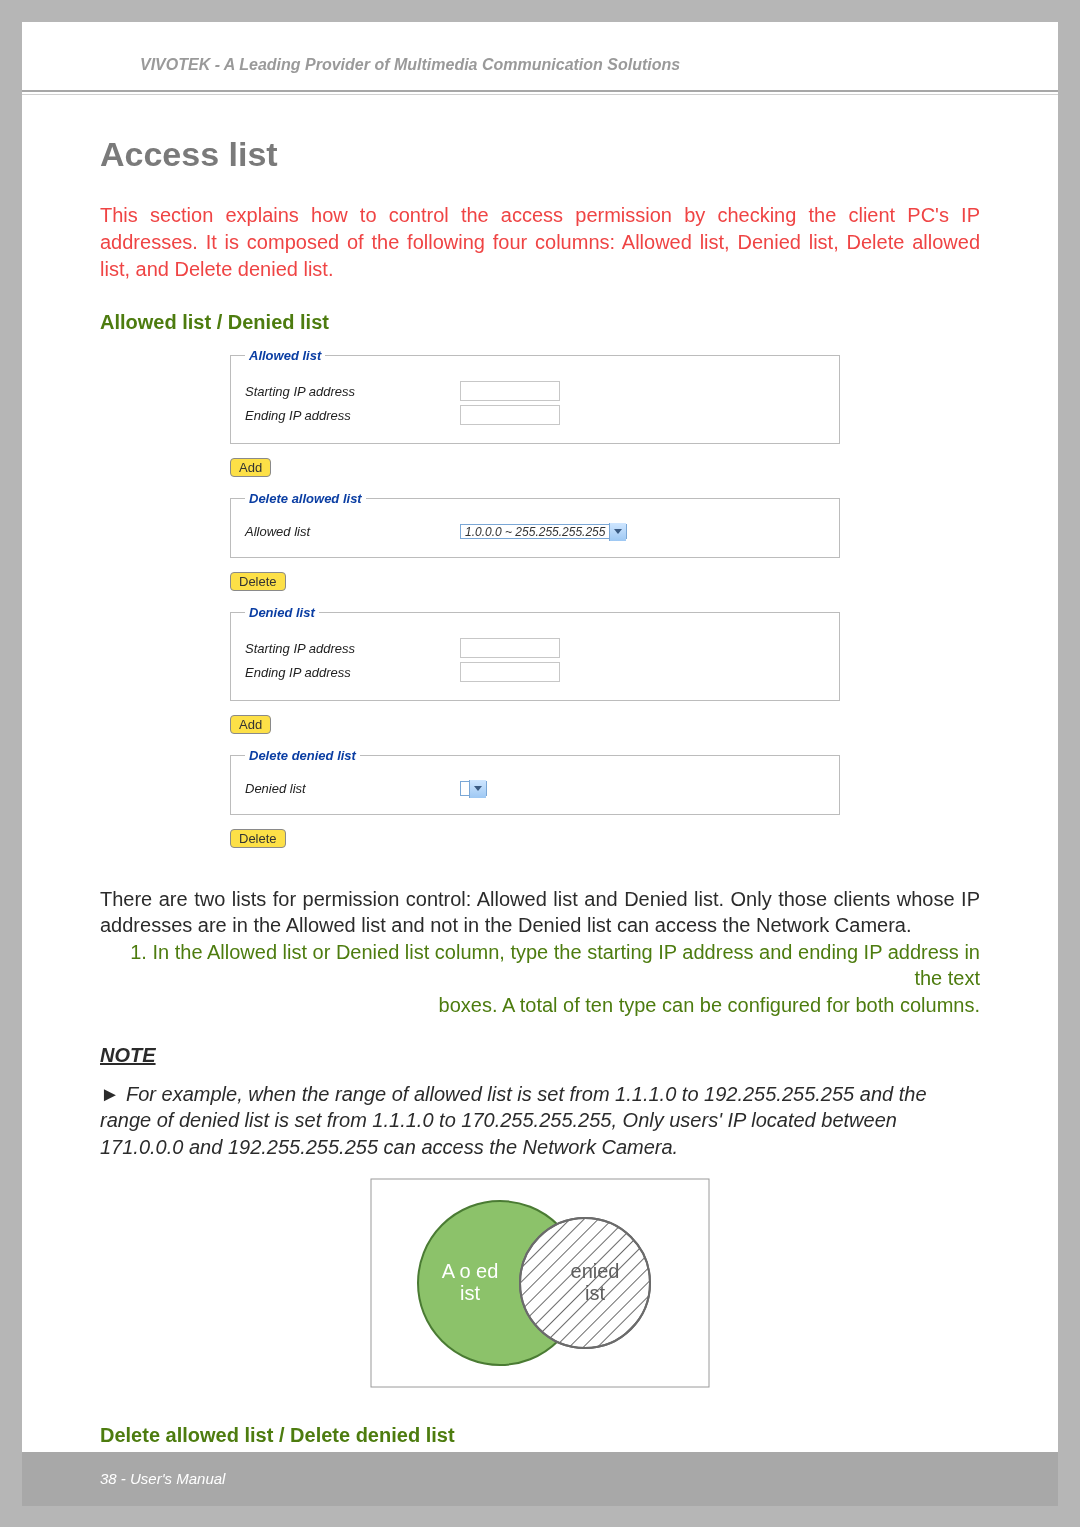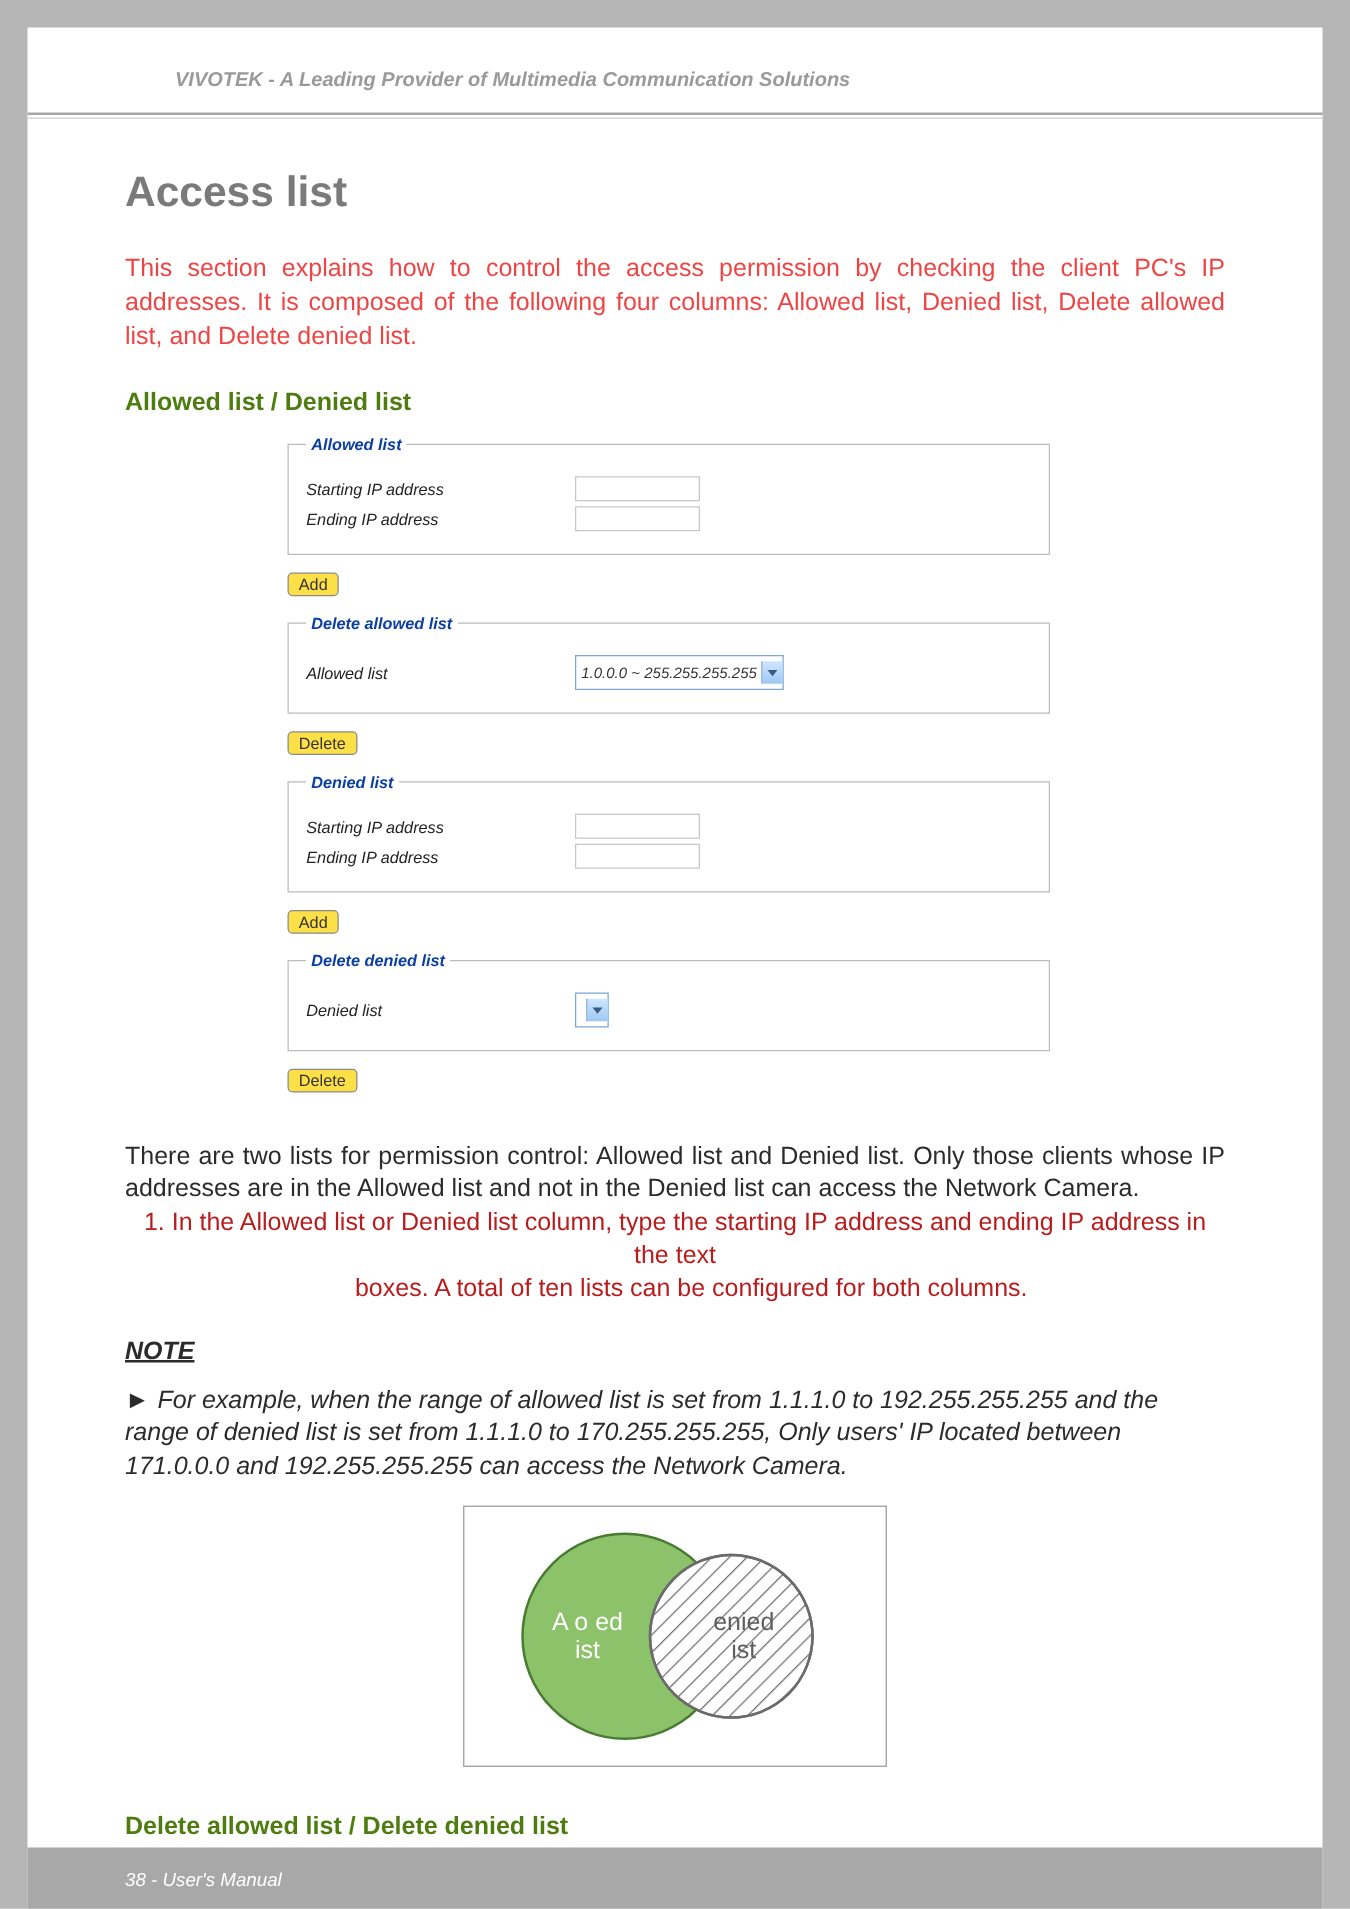--- a/index.html
+++ b/index.html
@@ -90,21 +90,21 @@
     border-radius: 4px;
     background: #fde047;
     padding: 1px 8px;
     margin: 4px 0 14px 0;
     display: inline-block;
     cursor: pointer;
   }
   .sel {
     border: 1px solid #7aa7d6;
     background: #fff;
-    height: 28px;
+    height: 15px;
     font-size: 12px;
     display: inline-flex;
     align-items: center;
   }
   .sel .selval { padding: 0 4px; }
   .sel .selbtn {
     width: 17px;
     height: 18px;
     background: linear-gradient(#cfe6ff,#9ec8f3);
     border-left: 1px solid #7aa7d6;
@@ -122,22 +122,22 @@
   p.body20 {
     font-size: 20px;
     line-height: 1.32;
     color: #2b2b2b;
     margin-top: 24px;
     text-align: justify;
   }
   .numline {
     font-size: 20px;
     line-height: 1.32;
-    color: #b91c1c;
-    text-align: center;
+    color: #4d7c0f;
+    text-align: right;
   }
   .indent { padding-left: 26px; }
 
   .note-head {
     margin-top: 26px;
     font-size: 20px;
     font-style: italic;
     font-weight: bold;
     text-decoration: underline;
     color: #2b2b2b;
@@ -240,21 +240,21 @@
             <span class="selbtn"></span>
           </span>
         </div>
       </fieldset>
       <span class="btn">Delete</span>
 
     </div>
 
     <p class="body20">There are two lists for permission control: Allowed list and Denied list. Only those clients whose IP addresses are in the Allowed list and not in the Denied list can access the Network Camera.</p>
     <div class="numline">1. In the Allowed list or Denied list column, type the starting IP address and ending IP address in the text</div>
-    <div class="numline indent">boxes. A total of ten lists can be configured for both columns.</div>
+    <div class="numline indent">boxes. A total of ten type can be configured for both columns.</div>
 
     <div class="note-head">NOTE</div>
     <div class="note-body">
       <span class="arrow">►</span><span>For example, when the range of allowed list is set from 1.1.1.0 to 192.255.255.255 and the range of denied list is set from 1.1.1.0 to 170.255.255.255, Only users' IP located between 171.0.0.0 and 192.255.255.255 can access the Network Camera.</span>
     </div>
 
     <div class="diagram-wrap">
       <svg viewBox="0 0 340 210" width="340" height="210">
         <rect x="1" y="1" width="338" height="208" fill="none" stroke="#9a9a9a" stroke-width="1"></rect>
         <defs>

